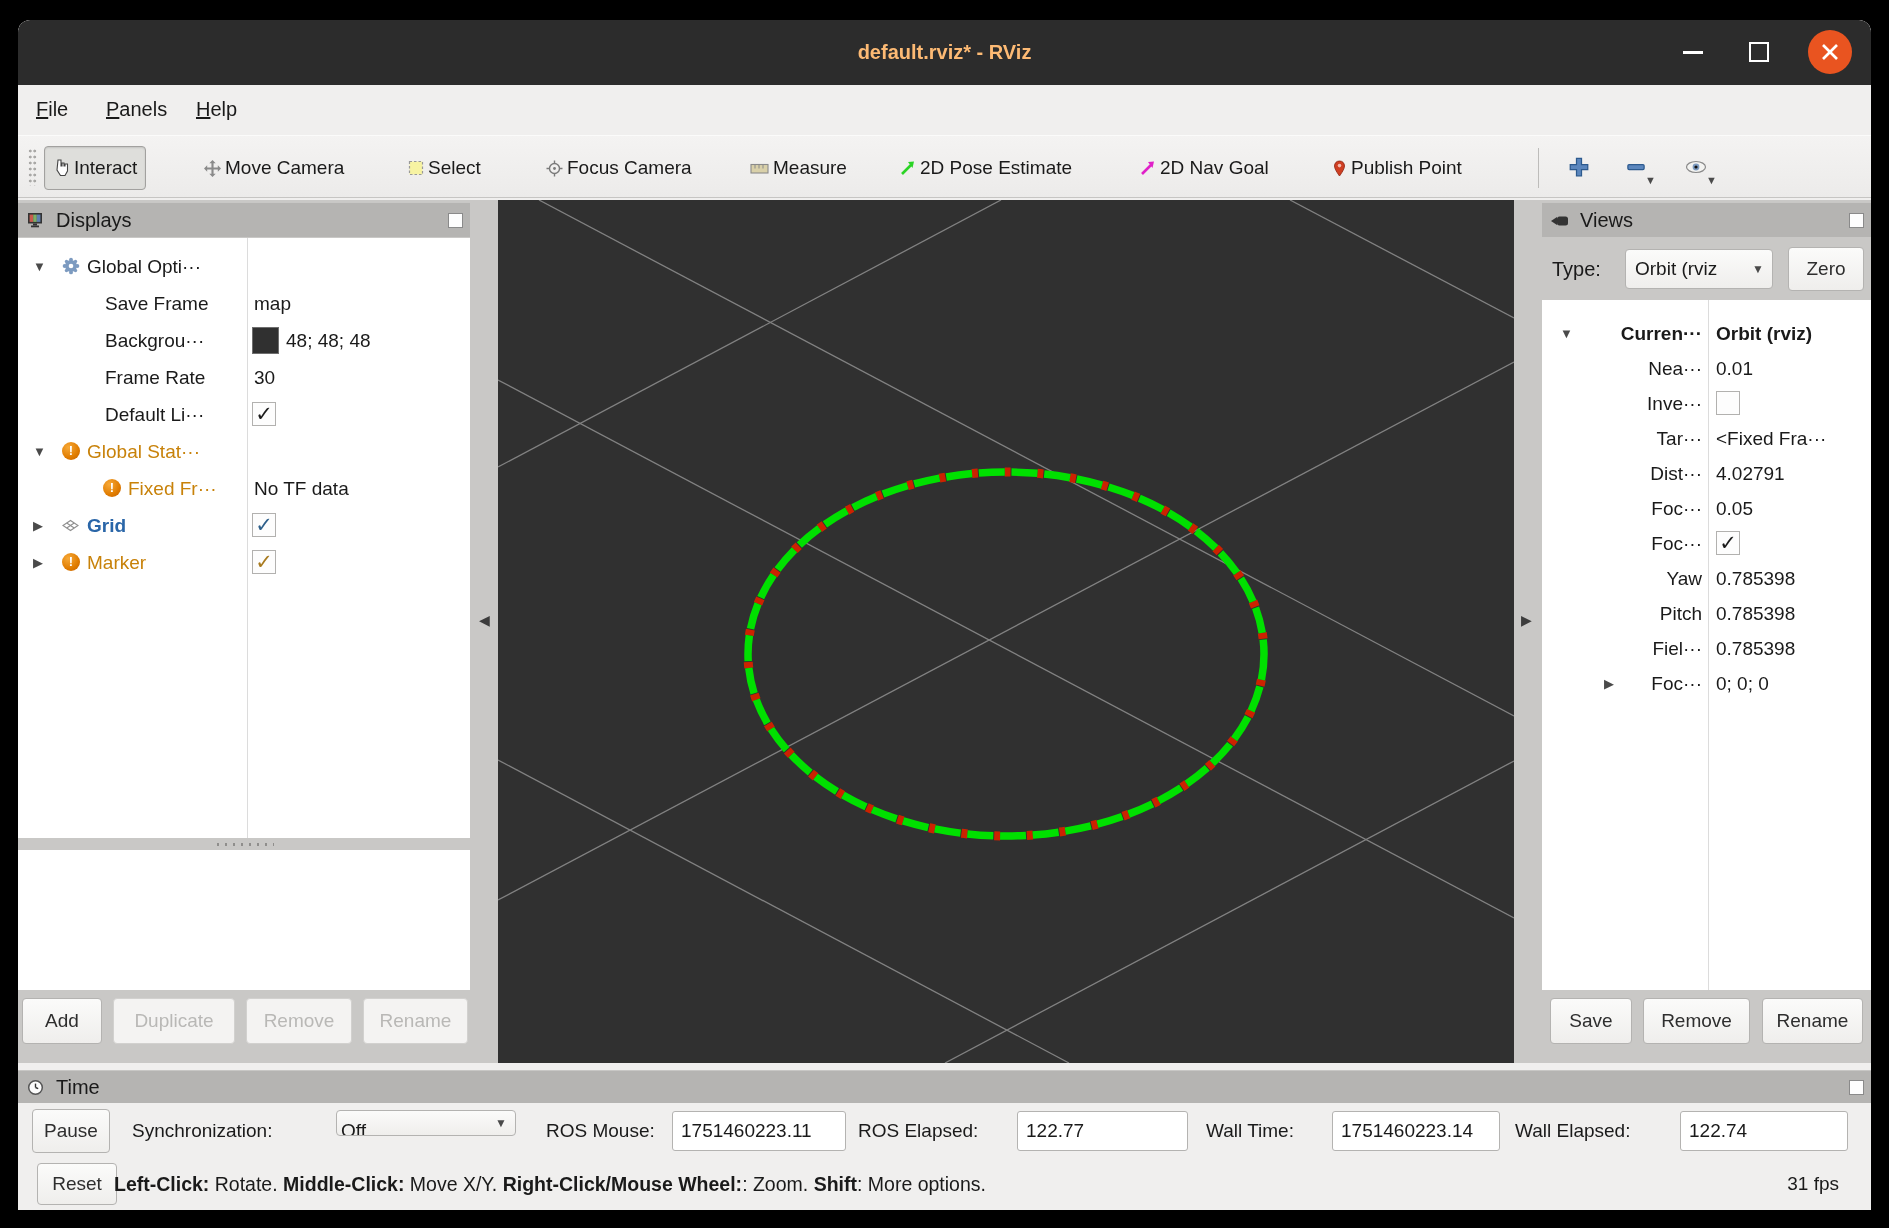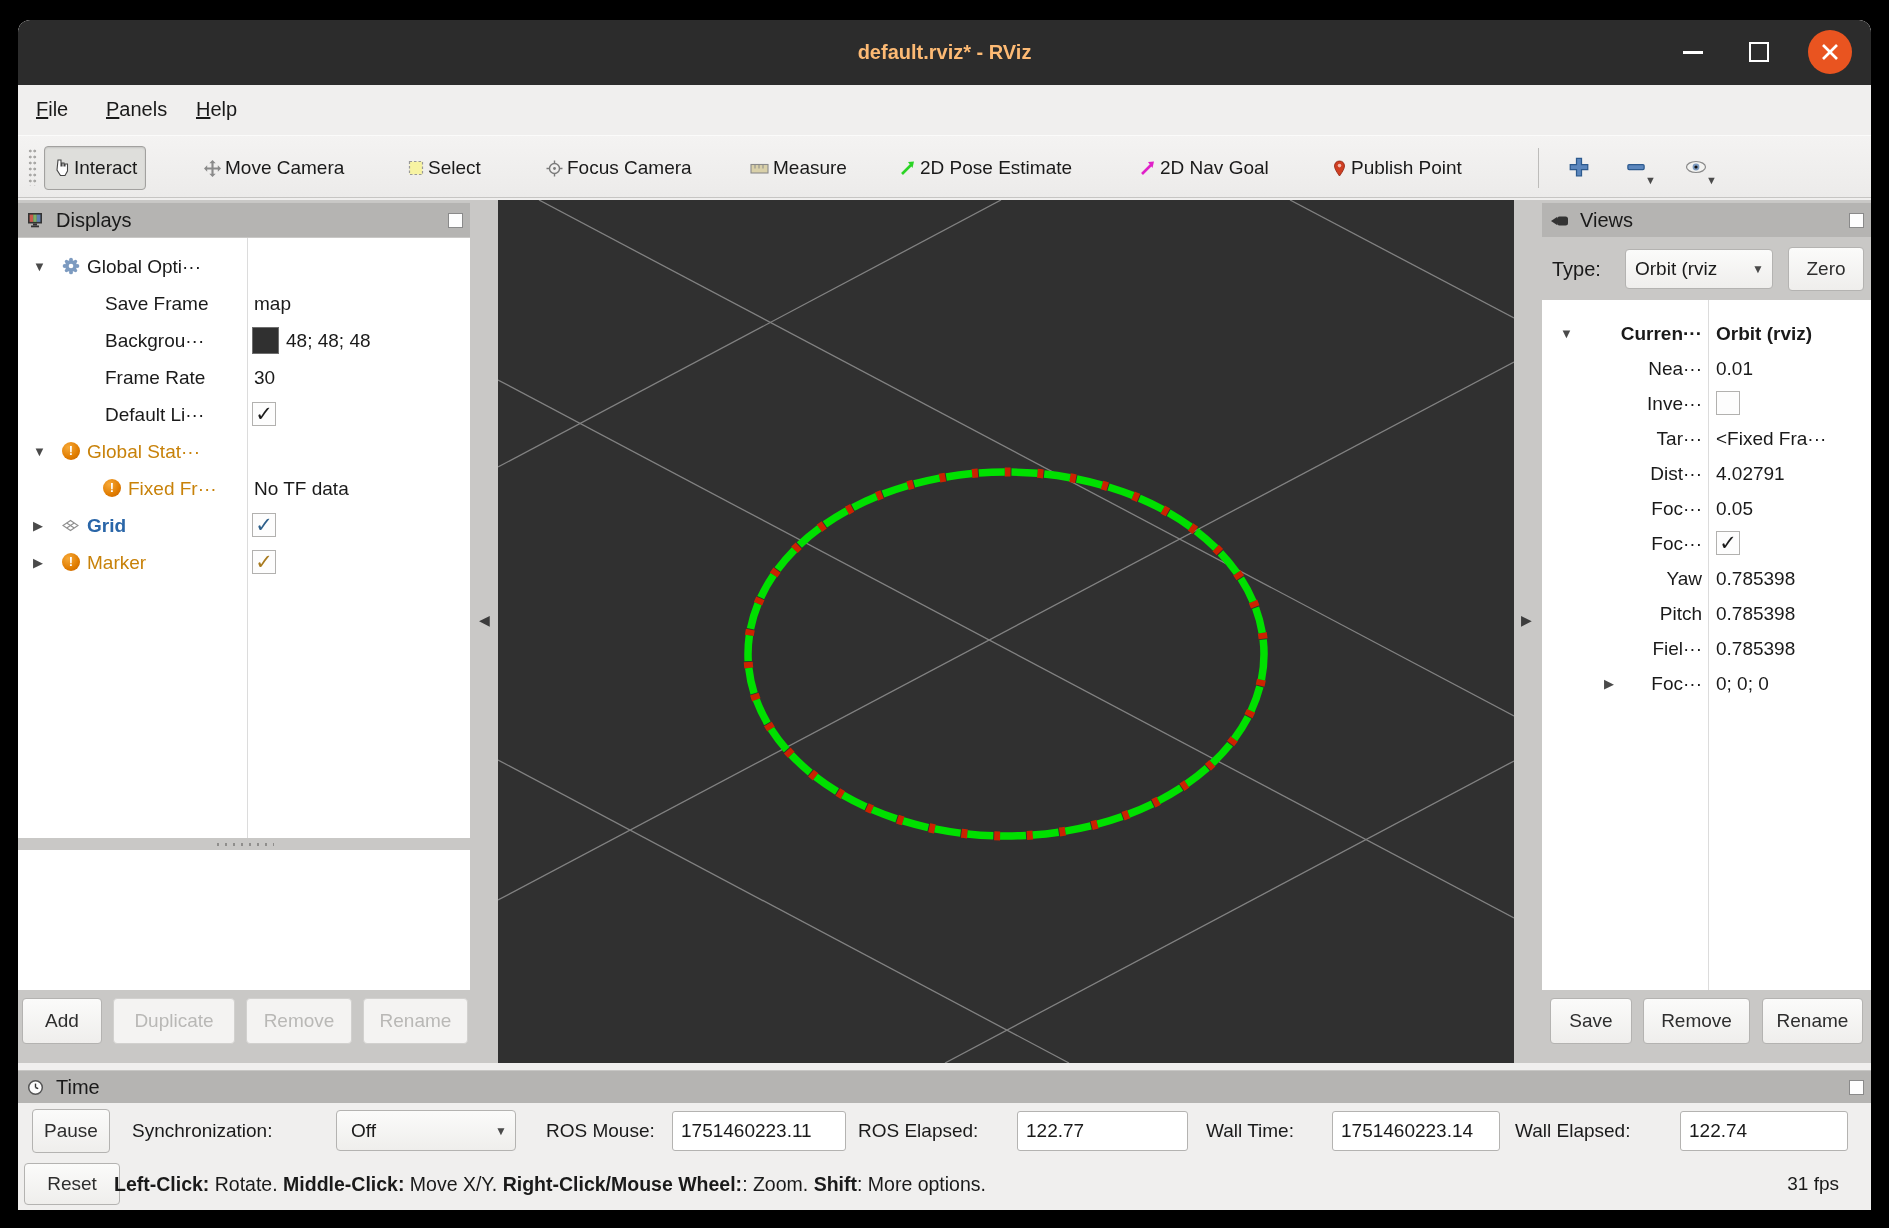--- a/index.html
+++ b/index.html
@@ -426,36 +426,36 @@
         <circle cx="8.5" cy="8.5" r="6.8" fill="#fcfcfc" stroke="#555" stroke-width="1.5"></circle>
         <line x1="8.5" y1="8.5" x2="8.5" y2="4.6" stroke="#333" stroke-width="1.4"></line>
         <line x1="8.5" y1="8.5" x2="11.2" y2="9.6" stroke="#333" stroke-width="1.4"></line>
       </svg>
       <span class="ph-title" style="height:33px; line-height:33px">Time</span>
       <span class="ph-box" style="top:9px"></span>
     </div>
     <div class="time-row">
       <div class="btn" style="left:14px; top:6px; width:78px; height:44px; line-height:42px">Pause</div>
       <span class="t-label" style="left:114px">Synchronization:</span>
-      <div class="dropdown" style="left:318px; top:7px; width:180px; height:41px; line-height:40px; padding-left:14px">
+      <div class="dropdown" style="left:318px; top:7px; width:180px; height:26px; line-height:40px; padding-left:4px">
         <span>Off</span>
         <span class="dd-caret">▼</span>
       </div>
       <span class="t-label" style="left:528px">ROS Mouse:</span>
       <input class="t-field" style="left: 654px; width: 174px;" value="1751460223.11">
       <span class="t-label" style="left:840px">ROS Elapsed:</span>
       <input class="t-field" style="left: 999px; width: 171px;" value="122.77">
       <span class="t-label" style="left:1188px">Wall Time:</span>
       <input class="t-field" style="left: 1314px; width: 168px;" value="1751460223.14">
       <span class="t-label" style="left:1497px">Wall Elapsed:</span>
       <input class="t-field" style="left: 1662px; width: 168px;" value="122.74">
     </div>
   </div>
 
   <div class="statusbar">
-    <div class="btn" style="left:6px; top:3px; width:96px; height:42px; line-height:40px">Reset</div>
+    <div class="btn" style="left:19px; top:3px; width:80px; height:42px; line-height:40px">Reset</div>
     <div class="status-text">
       <b>Left-Click:</b><span> Rotate.  </span><b>Middle-Click:</b><span> Move X/Y.  </span><b>Right-Click/Mouse Wheel:</b><span>: Zoom.  </span><b>Shift</b><span>: More options.</span>
     </div>
     <span class="fps">31 fps</span>
   </div>
 
 </div>
 
 </body></html>

